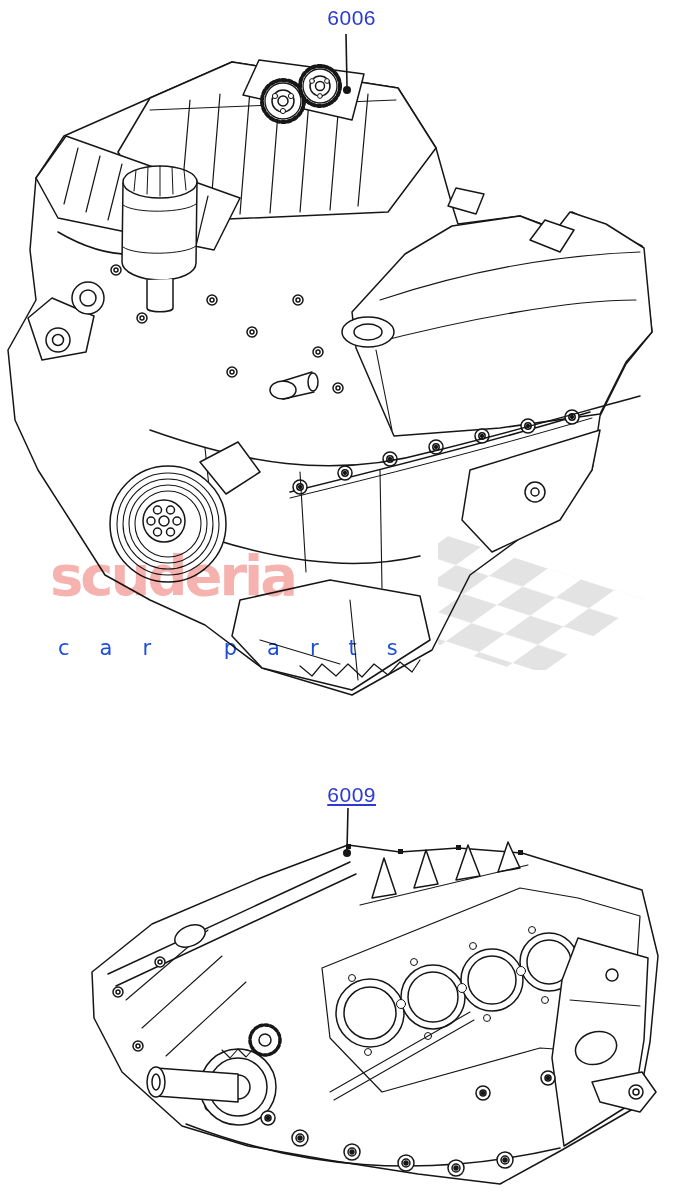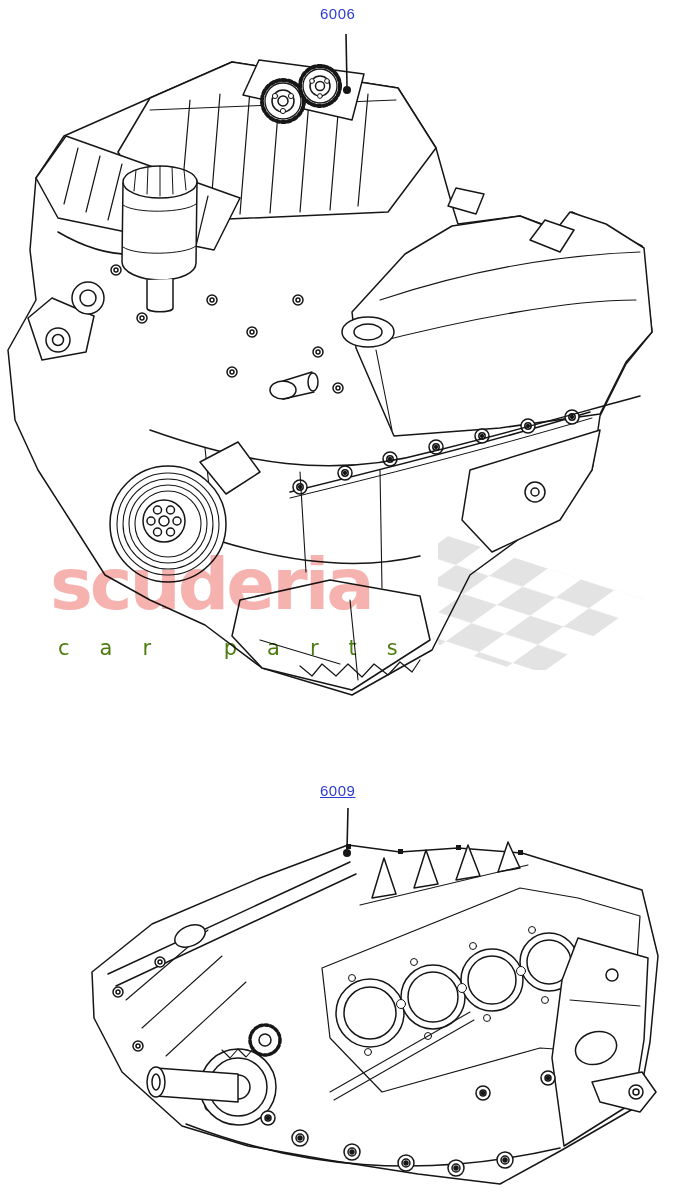--- a/index.html
+++ b/index.html
@@ -1,32 +1,32 @@
 <!DOCTYPE html>
 <html><head>
 <meta charset="utf-8">
 <style>
   html,body{margin:0;padding:0;background:#ffffff;}
   .page{position:relative;width:677px;height:1200px;background:#ffffff;overflow:hidden;
         font-family:"Liberation Sans",sans-serif;}
   .figure-svg{position:absolute;left:0;}
   #svg-top{top:0;}
   #svg-bottom{top:760px;}
-  .callout{position:absolute;width:56px;text-align:left;color:#2b3ad2;
-           font-size:15px;line-height:1.1;letter-spacing:.5px;cursor:pointer;}
+  .callout{position:absolute;width:56px;text-align:right;color:#2b3ad2;
+           font-size:21px;line-height:1.1;letter-spacing:.5px;cursor:pointer;}
   #callout-top{left:320px;top:6px;}
   #callout-bottom{left:320px;top:783px;text-decoration:underline;}
   .watermark{position:absolute;left:0;top:0;width:677px;height:1200px;
              mix-blend-mode:multiply;pointer-events:none;}
   .wm-brand{position:absolute;left:50px;top:548px;
             font-family:"DejaVu Sans",sans-serif;font-weight:bold;
-            font-size:72px;line-height:1;letter-spacing:-3px;color:#f6b2ae;}
+            font-size:56px;line-height:1;letter-spacing:-3px;color:#f6b2ae;}
   .wm-tagline{position:absolute;left:58px;top:636px;
               font-family:"DejaVu Sans",sans-serif;
-              font-size:21px;letter-spacing:30px;word-spacing:6px;color:#4d7c0f;}
+              font-size:21px;letter-spacing:30px;word-spacing:6px;color:#1d4ed8;}
   .wm-flag{position:absolute;left:438px;top:530px;}
 </style>
 </head>
 <body>
 
 <div class="page">
 
   <svg id="svg-top" class="figure-svg" width="677" height="760" viewBox="0 0 677 760">
     <g stroke="#161616" fill="#ffffff" stroke-width="1.5" stroke-linejoin="round" stroke-linecap="round">
 

